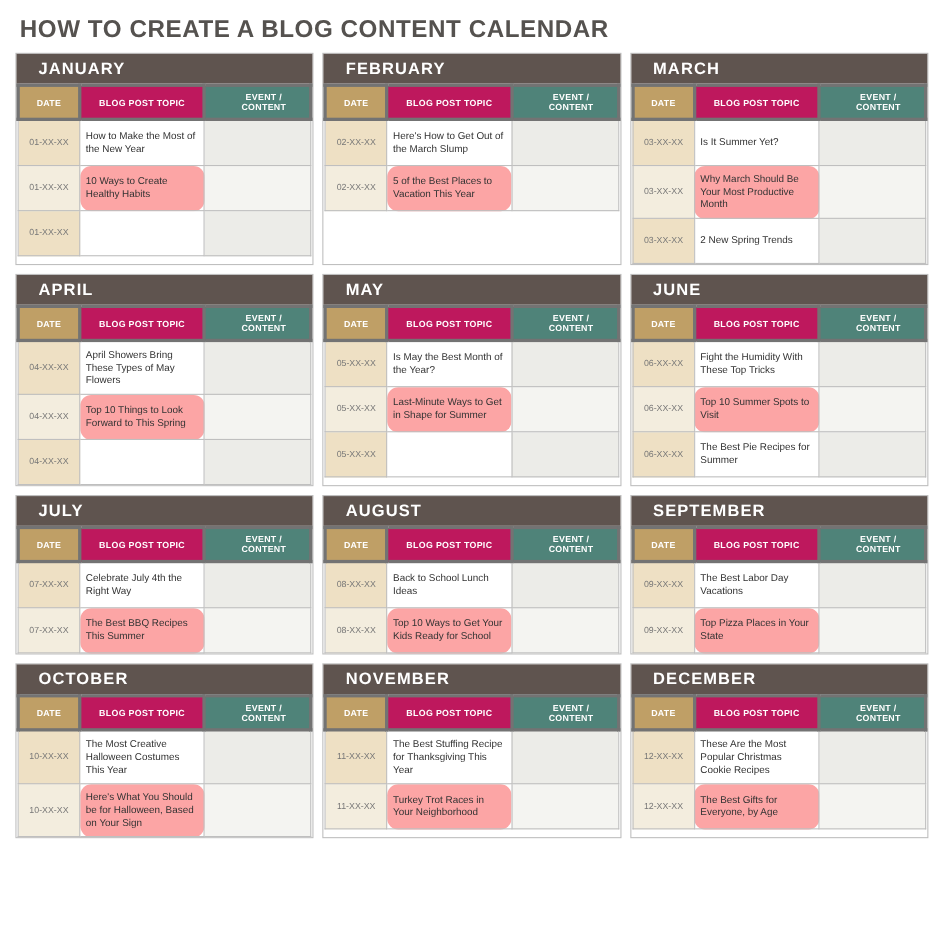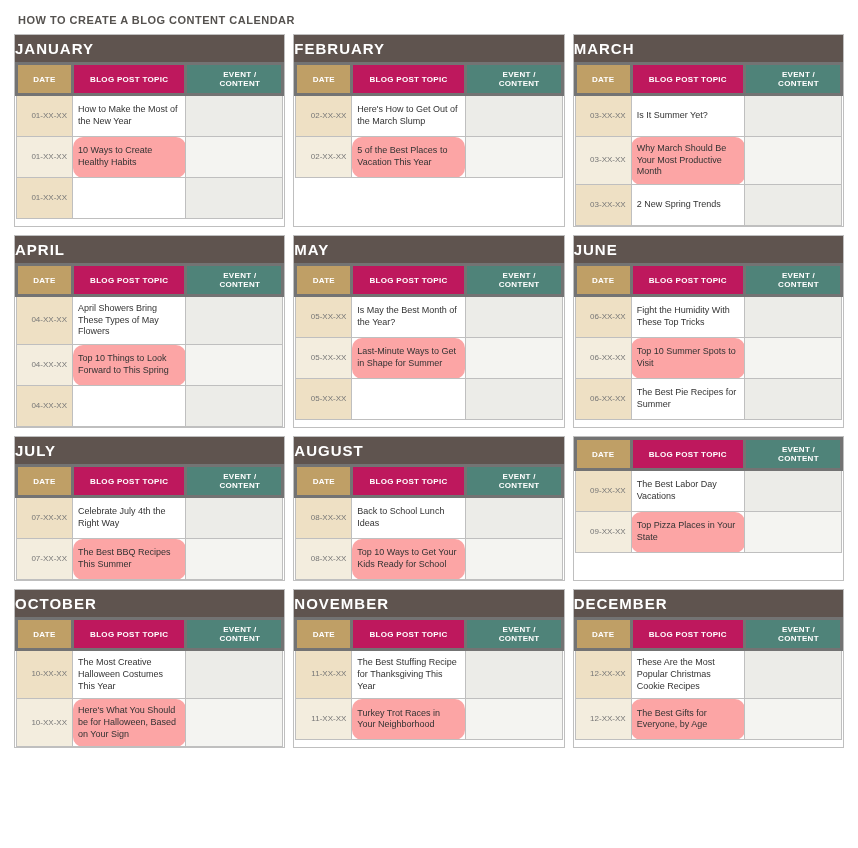--- a/index.html
+++ b/index.html
@@ -4,42 +4,42 @@
 <style>
   body {
     margin: 0;
     padding: 10px;
     font-family: "Century Gothic", "Avant Garde", Arial, sans-serif;
     background: #fff;
     width: 858px;
     box-sizing: border-box;
   }
   .page-title {
-    font-size: 11px;
+    font-size: 22px;
     font-weight: bold;
     color: #55524f;
     letter-spacing: 0.5px;
     margin: 4px 0 8px 8px;
   }
   .grid {
     display: grid;
     grid-template-columns: 1fr 1fr 1fr;
     gap: 8px;
     padding: 0 4px;
   }
   .month {
     border: 1px solid #bfbfbf;
   }
   .month-name {
     background: #5f544f;
     color: #fff;
     font-size: 15px;
     font-weight: bold;
     letter-spacing: 1px;
-    padding: 5px 0;
+    padding: 5px 20px;
   }
   table {
     width: 100%;
     border-collapse: collapse;
     font-size: 9px;
   }
   th {
     color: #fff;
     font-weight: bold;
     font-size: 8px;
@@ -54,21 +54,21 @@
   td {
     border: 1px solid #bfbfbf;
     padding: 6px 5px;
     vertical-align: middle;
     height: 28px;
     font-size: 9px;
     color: #333;
     line-height: 1.3;
   }
   td.date-c {
-    text-align: right;
+    text-align: center;
     color: #777;
     font-size: 8px;
     white-space: nowrap;
   }
   tr.odd td.date-c { background: #eee0c4; }
   tr.odd td.topic-c { background: #ffffff; }
   tr.odd td.event-c { background: #ecece8; }
   tr.even td.date-c { background: #f3edde; }
   tr.even td.topic-c { background: #fca5a5; border-radius: 10px; }
   tr.even td.event-c { background: #f4f4f1; }
@@ -289,20 +289,21 @@
           </tr>
           <tr class="even">
             <td class="date-c">08-XX-XX</td>
             <td class="topic-c">Top 10 Ways to Get Your Kids Ready for School</td>
             <td class="event-c"></td>
           </tr>
         </tbody>
       </table>
     </div>
     <div class="month">
+      <div class="month-name">SEPTEMBER</div>
       <table>
         <thead>
           <tr>
             <th class="date-h">DATE</th>
             <th class="topic-h">BLOG POST TOPIC</th>
             <th class="event-h">EVENT / CONTENT</th>
           </tr>
         </thead>
         <tbody>
           <tr class="odd">

